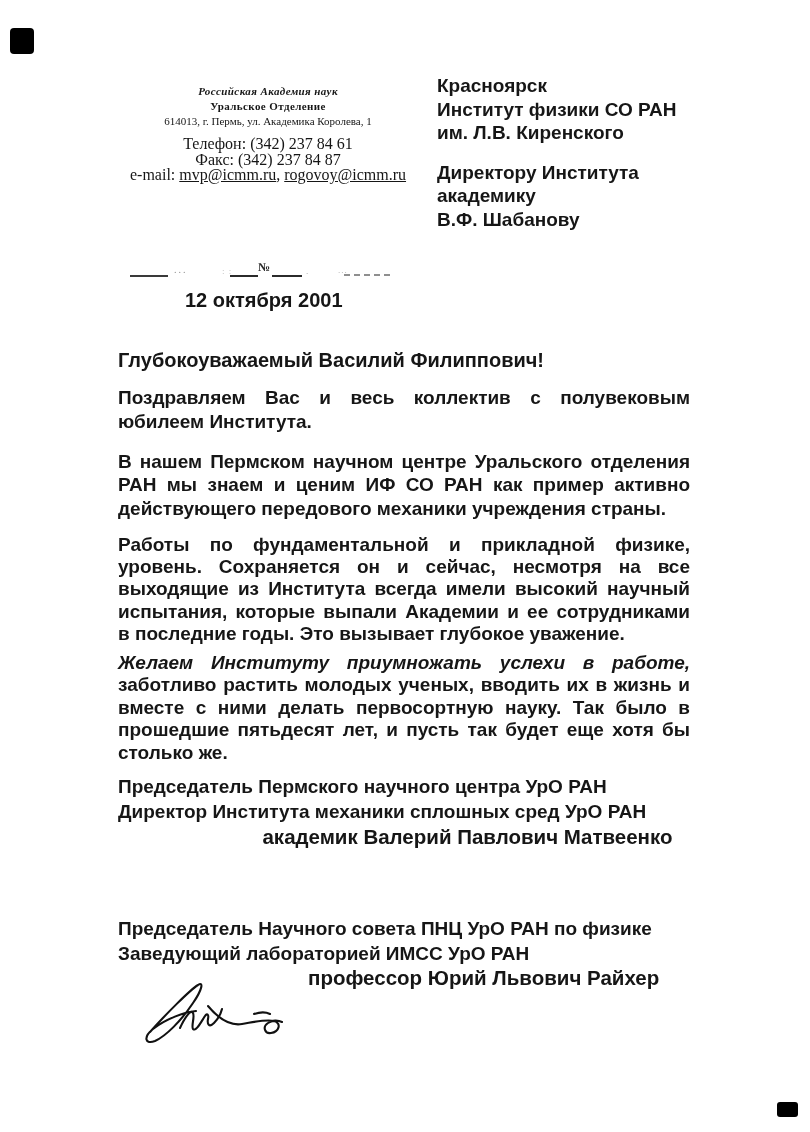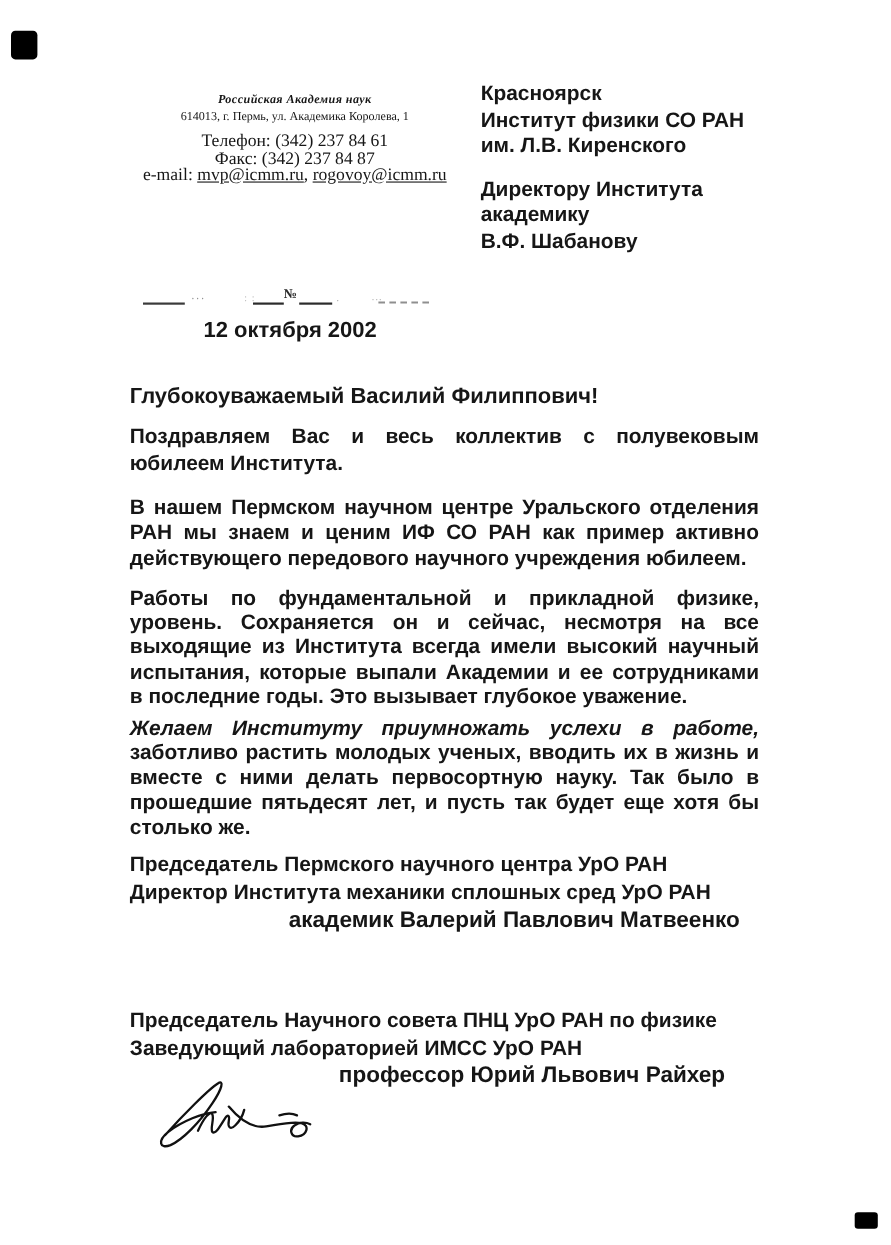--- a/index.html
+++ b/index.html
@@ -68,41 +68,42 @@
 </head>
 <body>
 
 <div class="page">
 
   <div class="mark-tl" style="background:#000;"></div>
   <div class="mark-br" style="background:#000;"></div>
 
   <div class="lh">
     <div class="org1">Российская Академия наук</div>
+    <div class="org2">Уральское Отделение</div>
     <div class="addr">614013, г. Пермь, ул. Академика Королева, 1</div>
     <div class="contacts">
       <div>Телефон: (342) 237 84 61</div>
       <div>Факс: (342) 237 84 87</div>
       <div><span>e-mail: </span><span class="em">mvp@icmm.ru</span><span>, </span><span class="em">rogovoy@icmm.ru</span></div>
     </div>
   </div>
 
   <div class="numrow">
     <div class="seg seg-left"></div>
     <span class="dots1">...</span>
     <span class="dots2">: :</span>
     <div class="seg seg-c1"></div>
     <span class="numsym">№</span>
     <div class="seg seg-c2"></div>
     <span class="dots3">.</span>
     <span class="dots4">...</span>
     <div class="seg seg-right"></div>
   </div>
 
-  <div class="date">12 октября 2002</div>
+  <div class="date">12 октября 2001</div>
 
   <div class="recipient">
     <div class="grp1">
         <div class="tline ll">Красноярск</div>
         <div class="tline ll">Институт физики СО РАН</div>
         <div class="tline ll">им. Л.В. Киренского</div>
       </div>
     <div class="grp2">
         <div class="tline ll">Директору Института</div>
         <div class="tline ll">академику</div>
@@ -111,21 +112,21 @@
   </div>
 
   <div class="body salutation">Глубокоуважаемый Василий Филиппович!</div>
   <div class="body p1">
       <div class="tline jl">Поздравляем Вас и весь коллектив с полувековым</div>
       <div class="tline ll">юбилеем Института.</div>
     </div>
   <div class="body p2">
       <div class="tline jl">В нашем Пермском научном центре Уральского отделения</div>
       <div class="tline jl">РАН мы знаем и ценим ИФ СО РАН как пример активно</div>
-      <div class="tline ll">действующего передового научного учреждения юбилеем.</div>
+      <div class="tline ll">действующего передового механики учреждения страны.</div>
     </div>
   <div class="body p3">
       <div class="tline jl">Работы по фундаментальной и прикладной физике,</div>
       <div class="tline jl">уровень. Сохраняется он и сейчас, несмотря на все</div>
       <div class="tline jl">выходящие из Института всегда имели высокий научный</div>
       <div class="tline jl">испытания, которые выпали Академии и ее сотрудниками</div>
       <div class="tline ll">в последние годы. Это вызывает глубокое уважение.</div>
     </div>
   <div class="body p4">
       <div class="tline jl it">Желаем Институту приумножать услехи в работе,</div>

